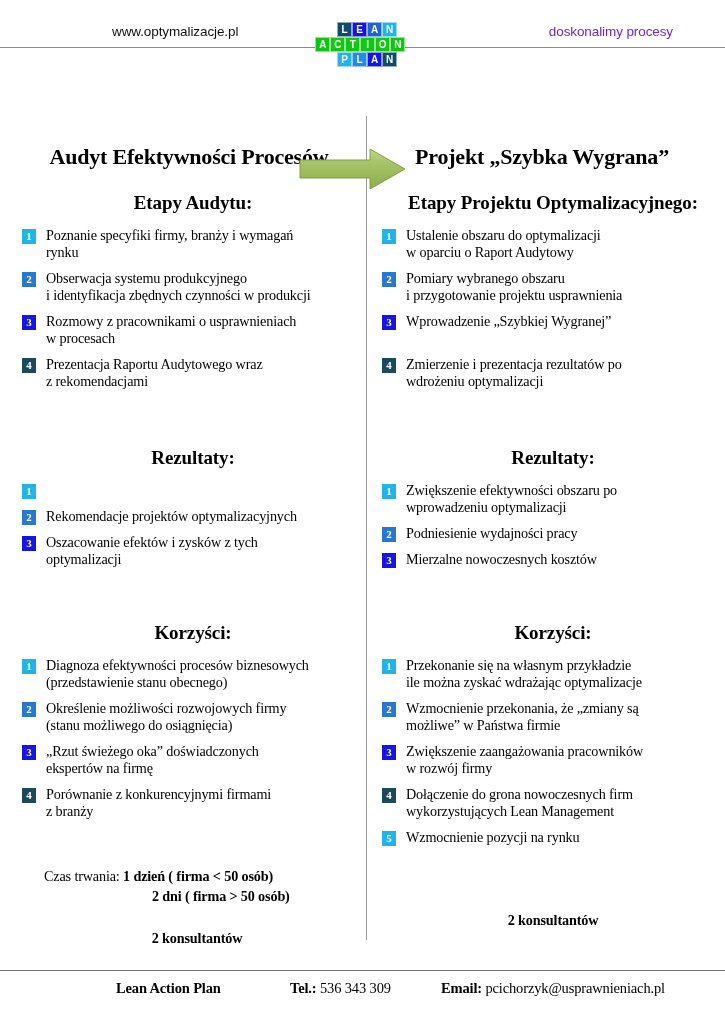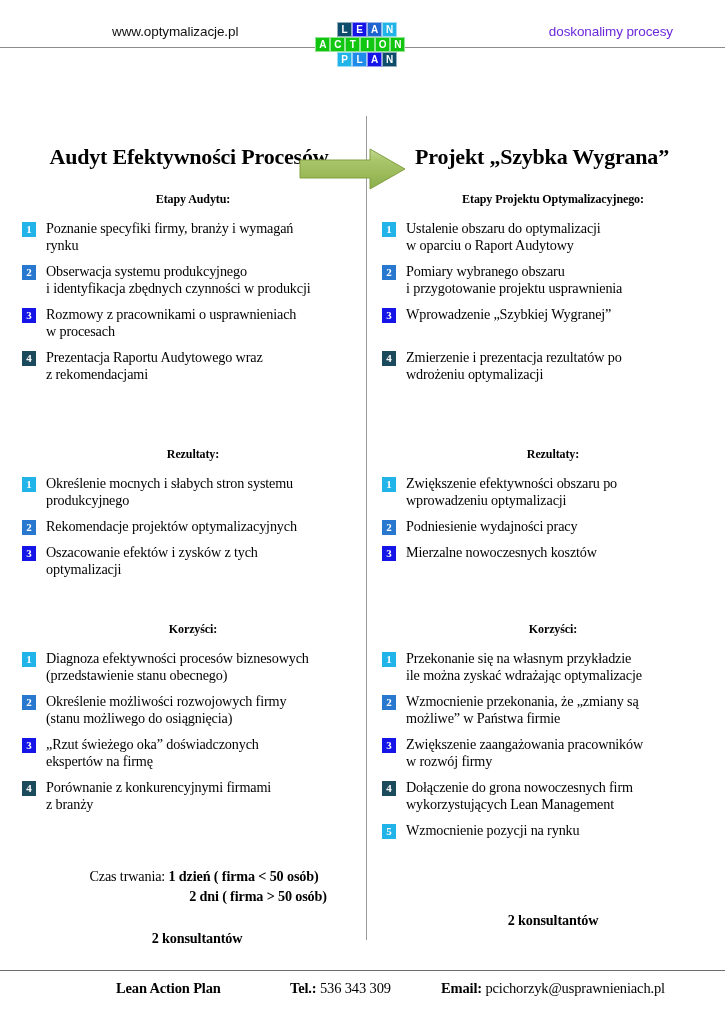--- a/index.html
+++ b/index.html
@@ -119,21 +119,21 @@
   }
   .column.left  { left: 22px;  width: 342px; }
   .column.right { left: 382px; width: 338px; }
 
   .section {
     position: absolute;
     width: 100%;
   }
   .section-title {
     text-align: center;
-    font-size: 12px;
+    font-size: 19px;
     font-weight: bold;
     margin-bottom: 13px;
     letter-spacing: -0.1px;
   }
   .section.right-col .section-title { padding-left: 4px; }
 
   .item {
     display: flex;
     align-items: flex-start;
     margin-bottom: 9px;
@@ -156,21 +156,21 @@
   }
   .item-text {
     font-size: 14.2px;
     line-height: 17px;
     white-space: pre-line;
     letter-spacing: -0.15px;
   }
 
   
   .info-block { position: absolute; width: 100%; }
-  .info-line  { font-size: 14.2px; line-height: 20px; letter-spacing: -0.15px; text-align: center; }
+  .info-line  { font-size: 14.2px; line-height: 20px; letter-spacing: -0.15px; }
   .info-line b { font-weight: bold; }
   .duration-left  { padding-left: 22px; }
   .duration-left .cont { padding-left: 108px; }
   .consultants-left   { text-align: center; padding-left: 8px; margin-top: 22px; font-weight: bold; }
   .duration-right     { padding-left: 36px; }
   .consultants-right  { text-align: center; padding-left: 4px; margin-top: 26px; font-weight: bold; }
 
   
   .footer-rule {
     position: absolute;
@@ -268,22 +268,20 @@
       <span class="badge" style="background: rgb(27, 74, 92);">4</span>
       <span class="item-text">Prezentacja Raportu Audytowego wraz
 z rekomendacjami</span>
     </div>
   </div>
 
   <div class="section left-col" style="top:447px;">
     <div class="section-title">Rezultaty:</div>
     <div class="item">
       <span class="badge" style="background: rgb(34, 180, 232);">1</span>
-      <span class="item-text">Określenie mocnych i słabych stron systemu
-produkcyjnego</span>
     </div>
     <div class="item">
       <span class="badge" style="background: rgb(40, 120, 208);">2</span>
       <span class="item-text">Rekomendacje projektów optymalizacyjnych</span>
     </div>
     <div class="item">
       <span class="badge" style="background: rgb(21, 21, 232);">3</span>
       <span class="item-text">Oszacowanie efektów i zysków z tych
 optymalizacji</span>
     </div>

